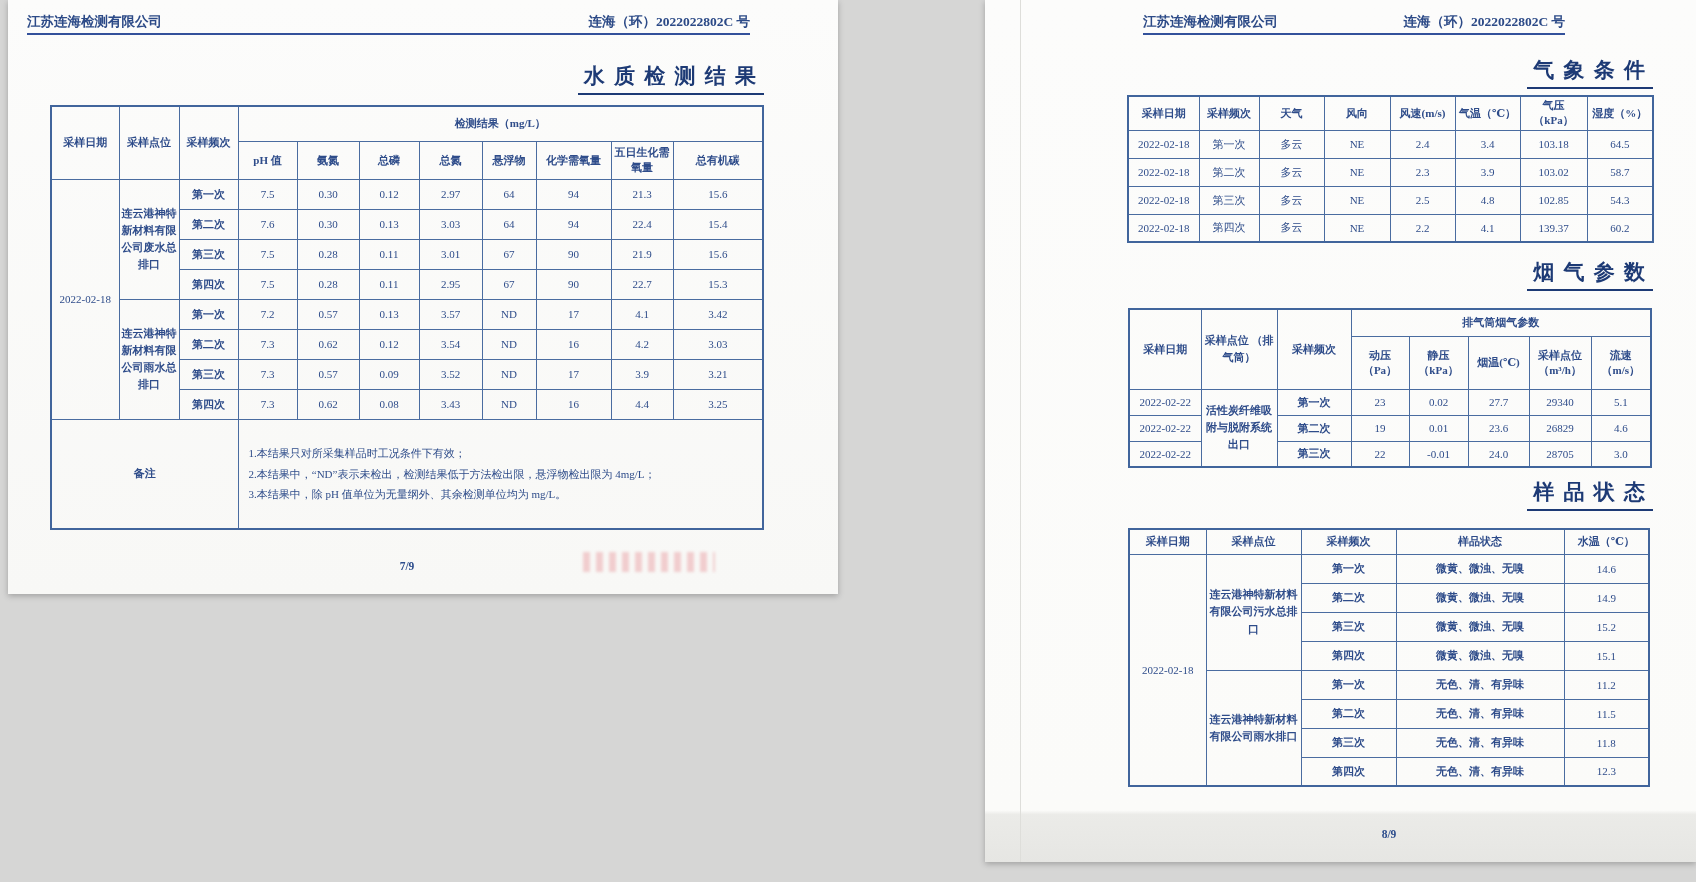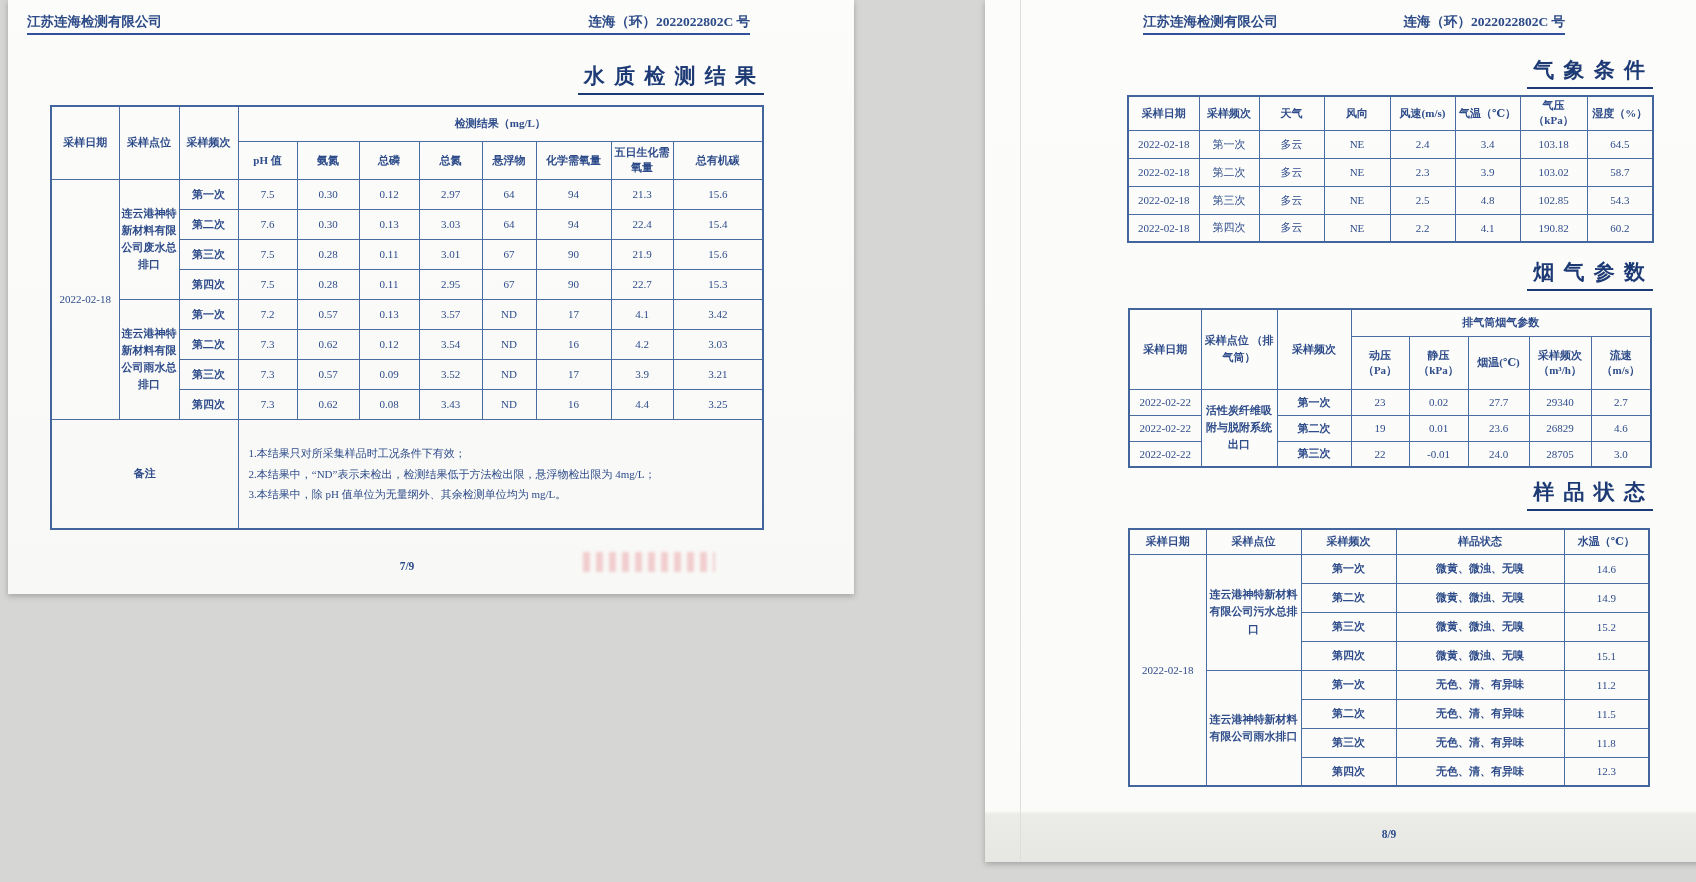--- a/index.html
+++ b/index.html
@@ -1,21 +1,21 @@
 <!DOCTYPE html>
 <html><head>
 <meta charset="utf-8">
 <style>
   html,body{margin:0;padding:0;}
   body{
     width:1696px;height:882px;overflow:hidden;position:relative;
     background:#d6d6d5;
     font-family:"Liberation Serif","DejaVu Serif",serif;
   }
-  .page{position:absolute;background:linear-gradient(180deg,#fcfcfb,#f8f8f6);padding-left:16px;}
+  .page{position:absolute;background:linear-gradient(180deg,#fcfcfb,#f8f8f6);}
   #page-left{left:8px;top:0;width:830px;height:594px;box-shadow:0 2px 6px rgba(0,0,0,.25);}
   #page-right{left:985px;top:0;width:711px;height:862px;box-shadow:0 2px 6px rgba(0,0,0,.25);
     background:linear-gradient(180deg,#fcfcfb 0,#fbfbf9 94%,#ebebe8 94.5%,#e6e6e3 100%);}
   .crease{position:absolute;left:35px;top:0;width:1px;height:862px;background:#dededa;}
 
   .doc-header{position:absolute;display:flex;justify-content:space-between;align-items:flex-end;
     border-bottom:2px solid #33519b;padding-bottom:2px;
     color:#2c4a87;font-size:13.5px;font-weight:bold;}
   #page-left .doc-header{left:19px;top:13px;width:723px;}
   #page-right .doc-header{left:158px;top:13px;width:422px;}
@@ -276,21 +276,21 @@
           <td>102.85</td>
           <td>54.3</td>
         </tr>
     <tr class="dr">
           <td>2022-02-18</td>
           <td>第四次</td>
           <td>多云</td>
           <td>NE</td>
           <td>2.2</td>
           <td>4.1</td>
-          <td>190.82</td>
+          <td>139.37</td>
           <td>60.2</td>
         </tr>
   </tbody>
     </table>
 
   <div class="big-title" style="left:143px;top:258px;width:525px;">
     <span>烟 气 参 数</span>
   </div>
 
   <table class="t flue">
@@ -308,32 +308,32 @@
         <tr class="hr1">
       <td rowspan="2" class="b">采样日期</td>
       <td rowspan="2" class="b pt">采样点位 （排气筒）</td>
       <td rowspan="2" class="b">采样频次</td>
       <td colspan="5" class="b">排气筒烟气参数</td>
     </tr>
     <tr class="hr2">
           <td>动压 （Pa）</td>
           <td>静压 （kPa）</td>
           <td>烟温(℃)</td>
-          <td>采样频次 （m³/h）</td>
+          <td>采样点位 （m³/h）</td>
           <td>流速 （m/s）</td>
         </tr>
     <tr class="dr">
       <td>2022-02-22</td>
       <td rowspan="3" class="pt">活性炭纤维吸附与脱附系统出口</td>
       <td class="b">第一次</td>
     <td>23</td>
           <td>0.02</td>
           <td>27.7</td>
           <td>29340</td>
-          <td>2.7</td>
+          <td>5.1</td>
         </tr>
     <tr class="dr">
       <td>2022-02-22</td>
       <td class="b">第二次</td>
     <td>19</td>
           <td>0.01</td>
           <td>23.6</td>
           <td>26829</td>
           <td>4.6</td>
         </tr>

